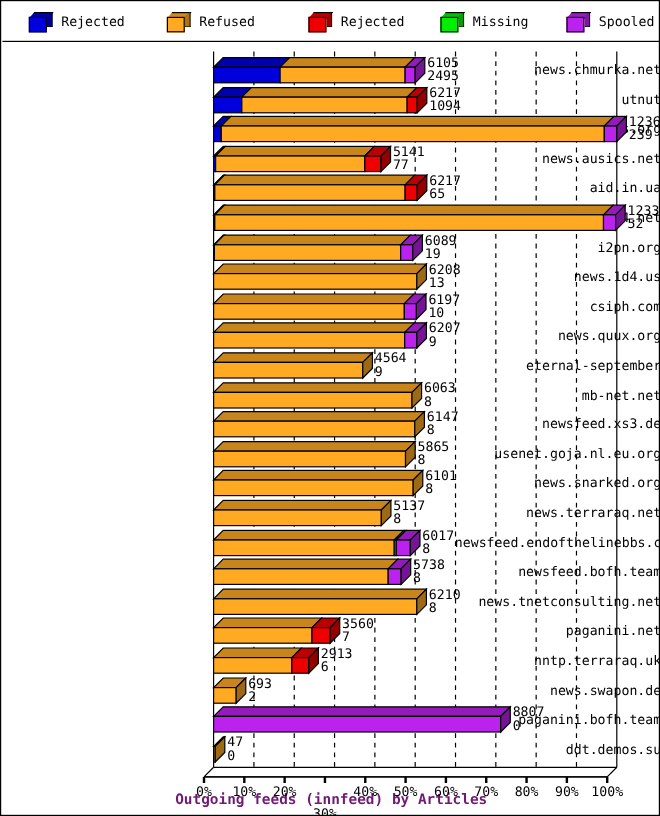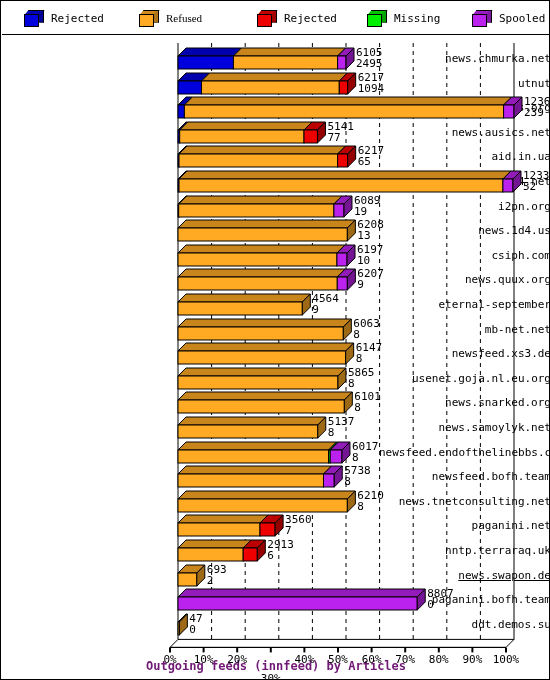--- a/index.html
+++ b/index.html
@@ -53,21 +53,21 @@
 
   <div id="legend">
       <div class="legend-item" style="position: absolute; left: 22px;">
         <span class="cube">
           <span class="topf" style="background: rgb(0, 0, 181);"></span>
           <span class="side" style="background: rgb(0, 0, 150);"></span>
           <span class="face" style="background: rgb(0, 0, 221);"></span>
         </span>
         <span class="legend-label">Rejected</span>
       </div>
-      <div class="legend-item" style="position: absolute; left: 137px; font-family: Liberation Serif, serif;">
+      <div class="legend-item" style="position: absolute; left: 137px;">
         <span class="cube">
           <span class="topf" style="background: rgb(209, 139, 28);"></span>
           <span class="side" style="background: rgb(173, 116, 23);"></span>
           <span class="face" style="background: rgb(255, 170, 34);"></span>
         </span>
         <span class="legend-label">Refused</span>
       </div>
       <div class="legend-item" style="position: absolute; left: 255px;">
         <span class="cube">
           <span class="topf" style="background: rgb(195, 0, 0);"></span>
@@ -319,21 +319,21 @@
             <polygon points="177,9 185,1 351.32,1 343.32,9" fill="#c7851b" stroke="#000" stroke-width="1"></polygon>
             <rect x="177" y="9" width="166.32" height="13" fill="#ffaa22" stroke="#000" stroke-width="1"></rect>
             <polygon points="343.32,9 351.32,1 351.32,14 343.32,22" fill="#9e6915" stroke="#000" stroke-width="1"></polygon>
           </svg>
           <div class="vlabel" style="left: 353.32px; top: 0px;">
             <span class="v1">6101</span>
             <span class="v2">8</span>
           </div>
         </div>
         <div class="row" style="top: 381px; width: 550px;">
-          <div class="ylabel" style="top: 5px;">news.samoylyk.net</div>
+          <div class="ylabel" style="top: 5px;">news.terraraq.net</div>
           <svg width="550" height="26" style="position: absolute; left: 0px; top: 0px;">
             <polygon points="177,9 185,1 324.776,1 316.776,9" fill="#c7851b" stroke="#000" stroke-width="1"></polygon>
             <rect x="177" y="9" width="139.776" height="13" fill="#ffaa22" stroke="#000" stroke-width="1"></rect>
             <polygon points="316.776,9 324.776,1 324.776,14 316.776,22" fill="#9e6915" stroke="#000" stroke-width="1"></polygon>
           </svg>
           <div class="vlabel" style="left: 326.776px; top: 0px;">
             <span class="v1">5137</span>
             <span class="v2">8</span>
           </div>
         </div>
@@ -401,21 +401,21 @@
             <polygon points="242.184,9 250.184,1 264.296,1 256.296,9" fill="#ba0000" stroke="#000" stroke-width="1"></polygon>
             <rect x="242.184" y="9" width="14.112" height="13" fill="#ee0000" stroke="#000" stroke-width="1"></rect>
             <polygon points="256.296,9 264.296,1 264.296,14 256.296,22" fill="#940000" stroke="#000" stroke-width="1"></polygon>
           </svg>
           <div class="vlabel" style="left: 266.296px; top: 0px;">
             <span class="v1">2913</span>
             <span class="v2">6</span>
           </div>
         </div>
         <div class="row" style="top: 528.6px; width: 550px;">
-          <div class="ylabel" style="top: 5px; text-decoration: underline;">news.swapon.de</div>
+          <div class="ylabel" style="top: 5px;">news.swapon.de</div>
           <svg width="550" height="26" style="position: absolute; left: 0px; top: 0px;">
             <polygon points="177,9 185,1 203.816,1 195.816,9" fill="#c7851b" stroke="#000" stroke-width="1"></polygon>
             <rect x="177" y="9" width="18.816" height="13" fill="#ffaa22" stroke="#000" stroke-width="1"></rect>
             <polygon points="195.816,9 203.816,1 203.816,14 195.816,22" fill="#9e6915" stroke="#000" stroke-width="1"></polygon>
           </svg>
           <div class="vlabel" style="left: 205.816px; top: 0px;">
             <span class="v1">693</span>
             <span class="v2">2</span>
           </div>
         </div>

